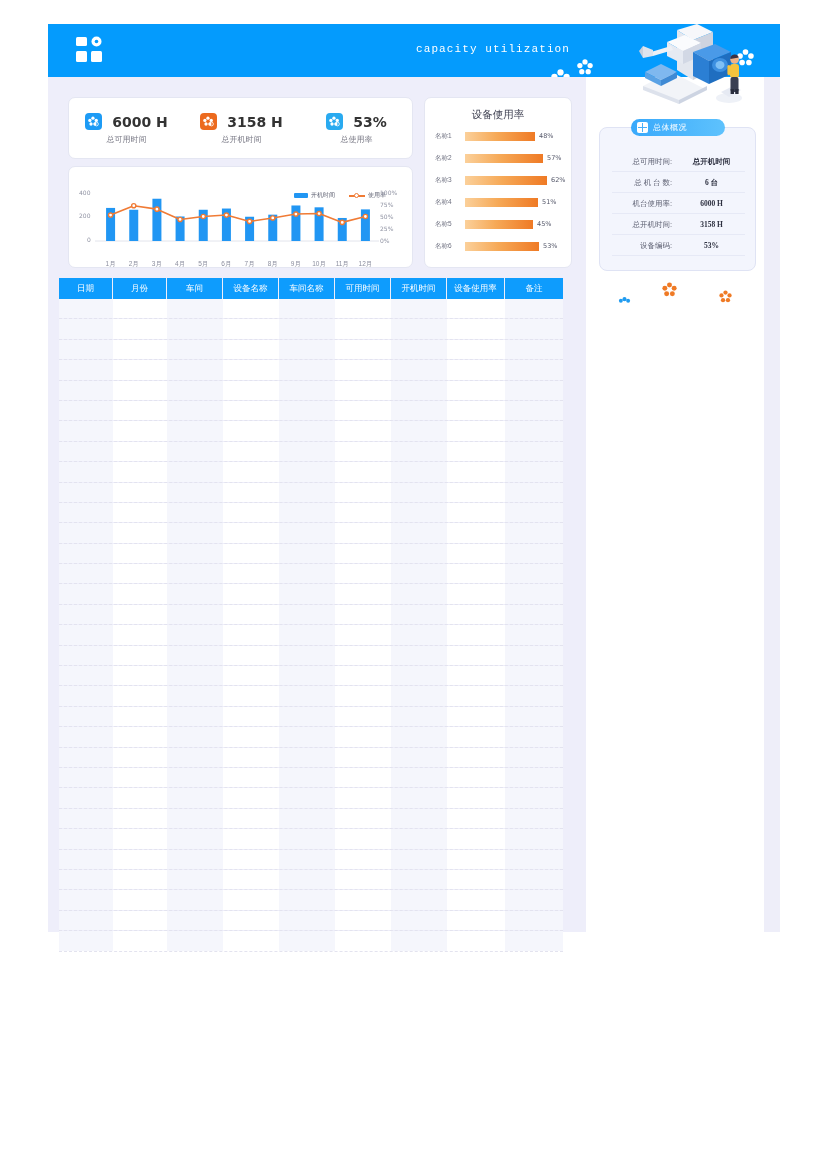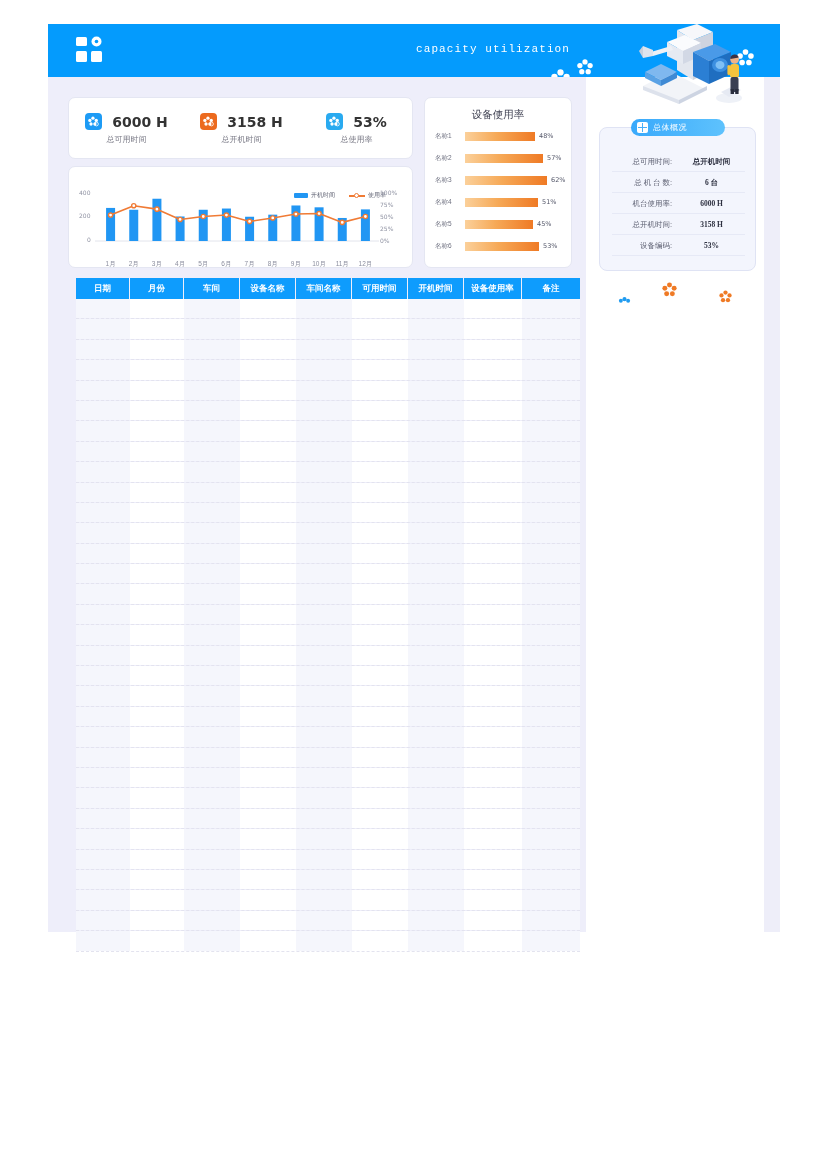--- a/index.html
+++ b/index.html
@@ -190,22 +190,22 @@
     flex: 1; text-align: center;
     font-size: 7.5px; color: #2d3040; font-weight: bold;
     font-family: "Liberation Serif", serif;
   }
 
   
   .decor { position: absolute; }
 
   
   #table-wrap {
-    position: absolute; left: 76px; top: 278px;
-    width: 504px; height: 654px; font-weight: bold;
+    position: absolute; left: 59px; top: 278px;
+    width: 504px; height: 654px;
   }
   .thead { display: flex; height: 21px; }
   .th {
     background: #0e9cfd; color: #ffffff;
     font-size: 8.5px; display: flex;
     align-items: center; justify-content: center;
     border-right: 1px solid #eeeefa;
     font-family: "Liberation Serif", serif;
   }
   .th:last-child { border-right: none; }

